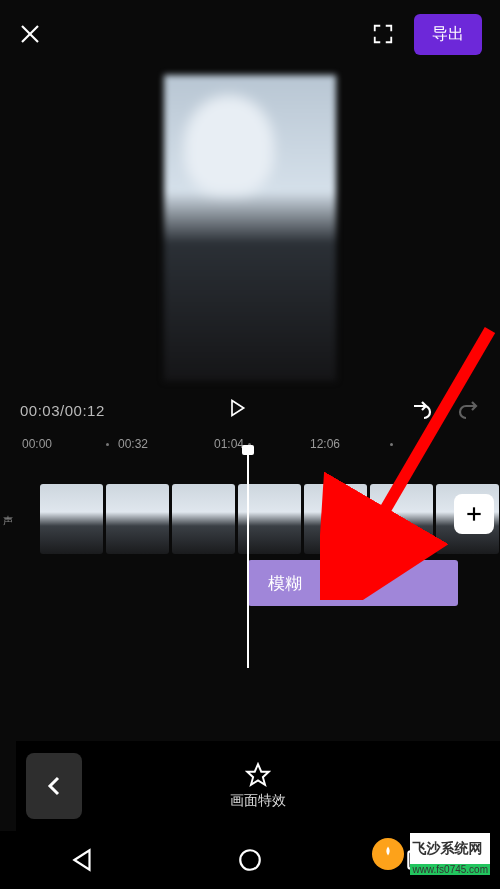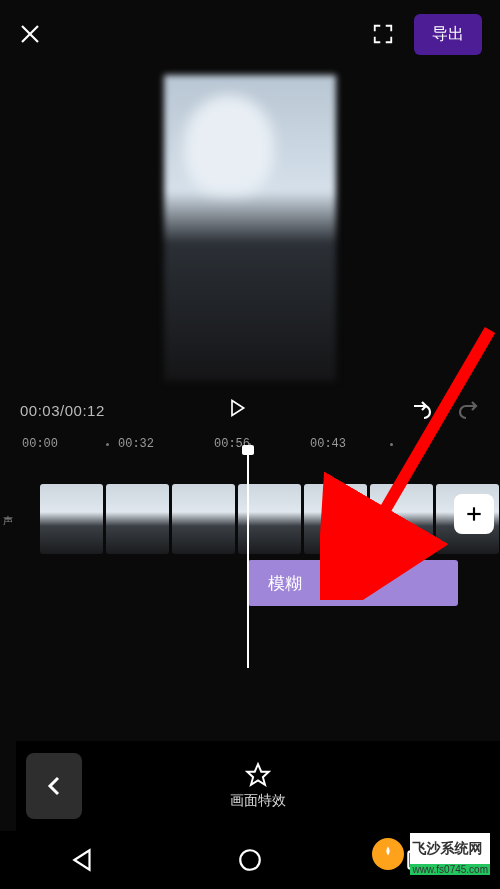--- a/index.html
+++ b/index.html
@@ -16,21 +16,21 @@
     display: flex;
     align-items: center;
     justify-content: space-between;
     padding: 14px 18px;
     height: 68px;
   }
   .close-icon { width: 24px; height: 24px; cursor: pointer; }
   .top-right { display: flex; align-items: center; gap: 20px; }
   .fullscreen-icon { width: 22px; height: 22px; cursor: pointer; }
   .export-btn {
-    background: #4c1d95;
+    background: #6d28d9;
     color: #fff;
     border: none;
     padding: 10px 18px;
     border-radius: 6px;
     font-size: 16px;
     cursor: pointer;
   }
   .preview-area {
     display: flex;
     justify-content: center;
@@ -68,21 +68,21 @@
   .ruler {
     display: flex;
     align-items: center;
     color: #9a9a9a;
     font-size: 12px;
     height: 20px;
     padding: 2px 0 2px 22px;
     gap: 58px;
     position: relative;
   }
-  .ruler span { width: 38px; font-family: Liberation Mono, monospace; }
+  .ruler span { width: 38px; }
   .ruler .dot{position:absolute;width:3px;height:3px;border-radius:50%;background:#777;top:9px;}
 
   .timeline-wrap{
     position:relative;
     height: 160px;
     margin-top: 20px;
   }
   .track-label{
     position:absolute; left:3px; top:40px; font-size:10px; color:#888; writing-mode:horizontal-tb;
   }
@@ -189,23 +189,23 @@
       </svg>
     </div>
   </div>
 </div>
 
 <div class="ruler">
   <span>00:00</span>
   <span class="dot" style="left:106px"></span>
   <span>00:32</span>
   <span class="dot" style="left:248px"></span>
-  <span>00:56</span>
+  <span>01:04</span>
   <span class="dot" style="left:390px"></span>
-  <span>00:43</span>
+  <span>12:06</span>
 </div>
 
 <div class="timeline-wrap">
   <div class="track-label">声</div>
   <div class="clip-strip">
     <div class="clip"></div>
     <div class="clip"></div>
     <div class="clip"></div>
     <div class="clip"></div>
     <div class="clip"></div>

